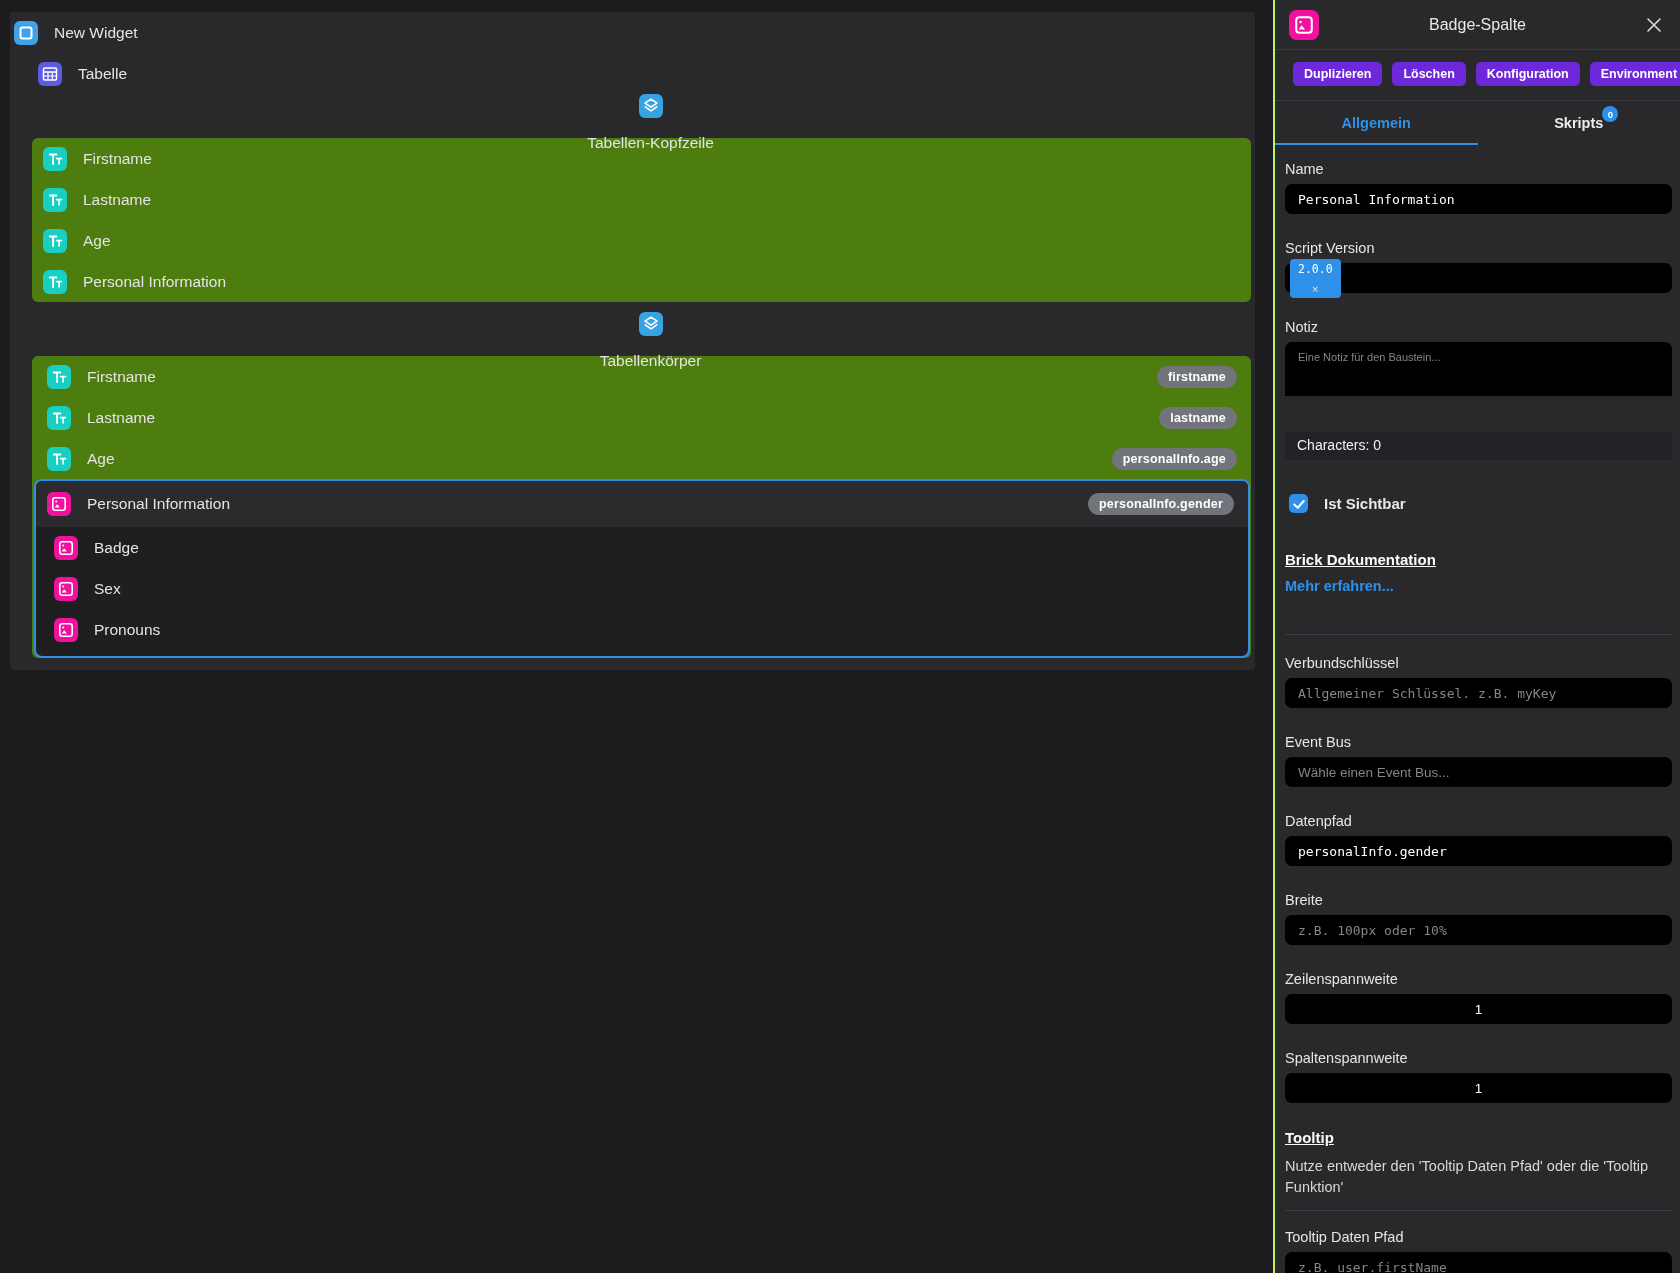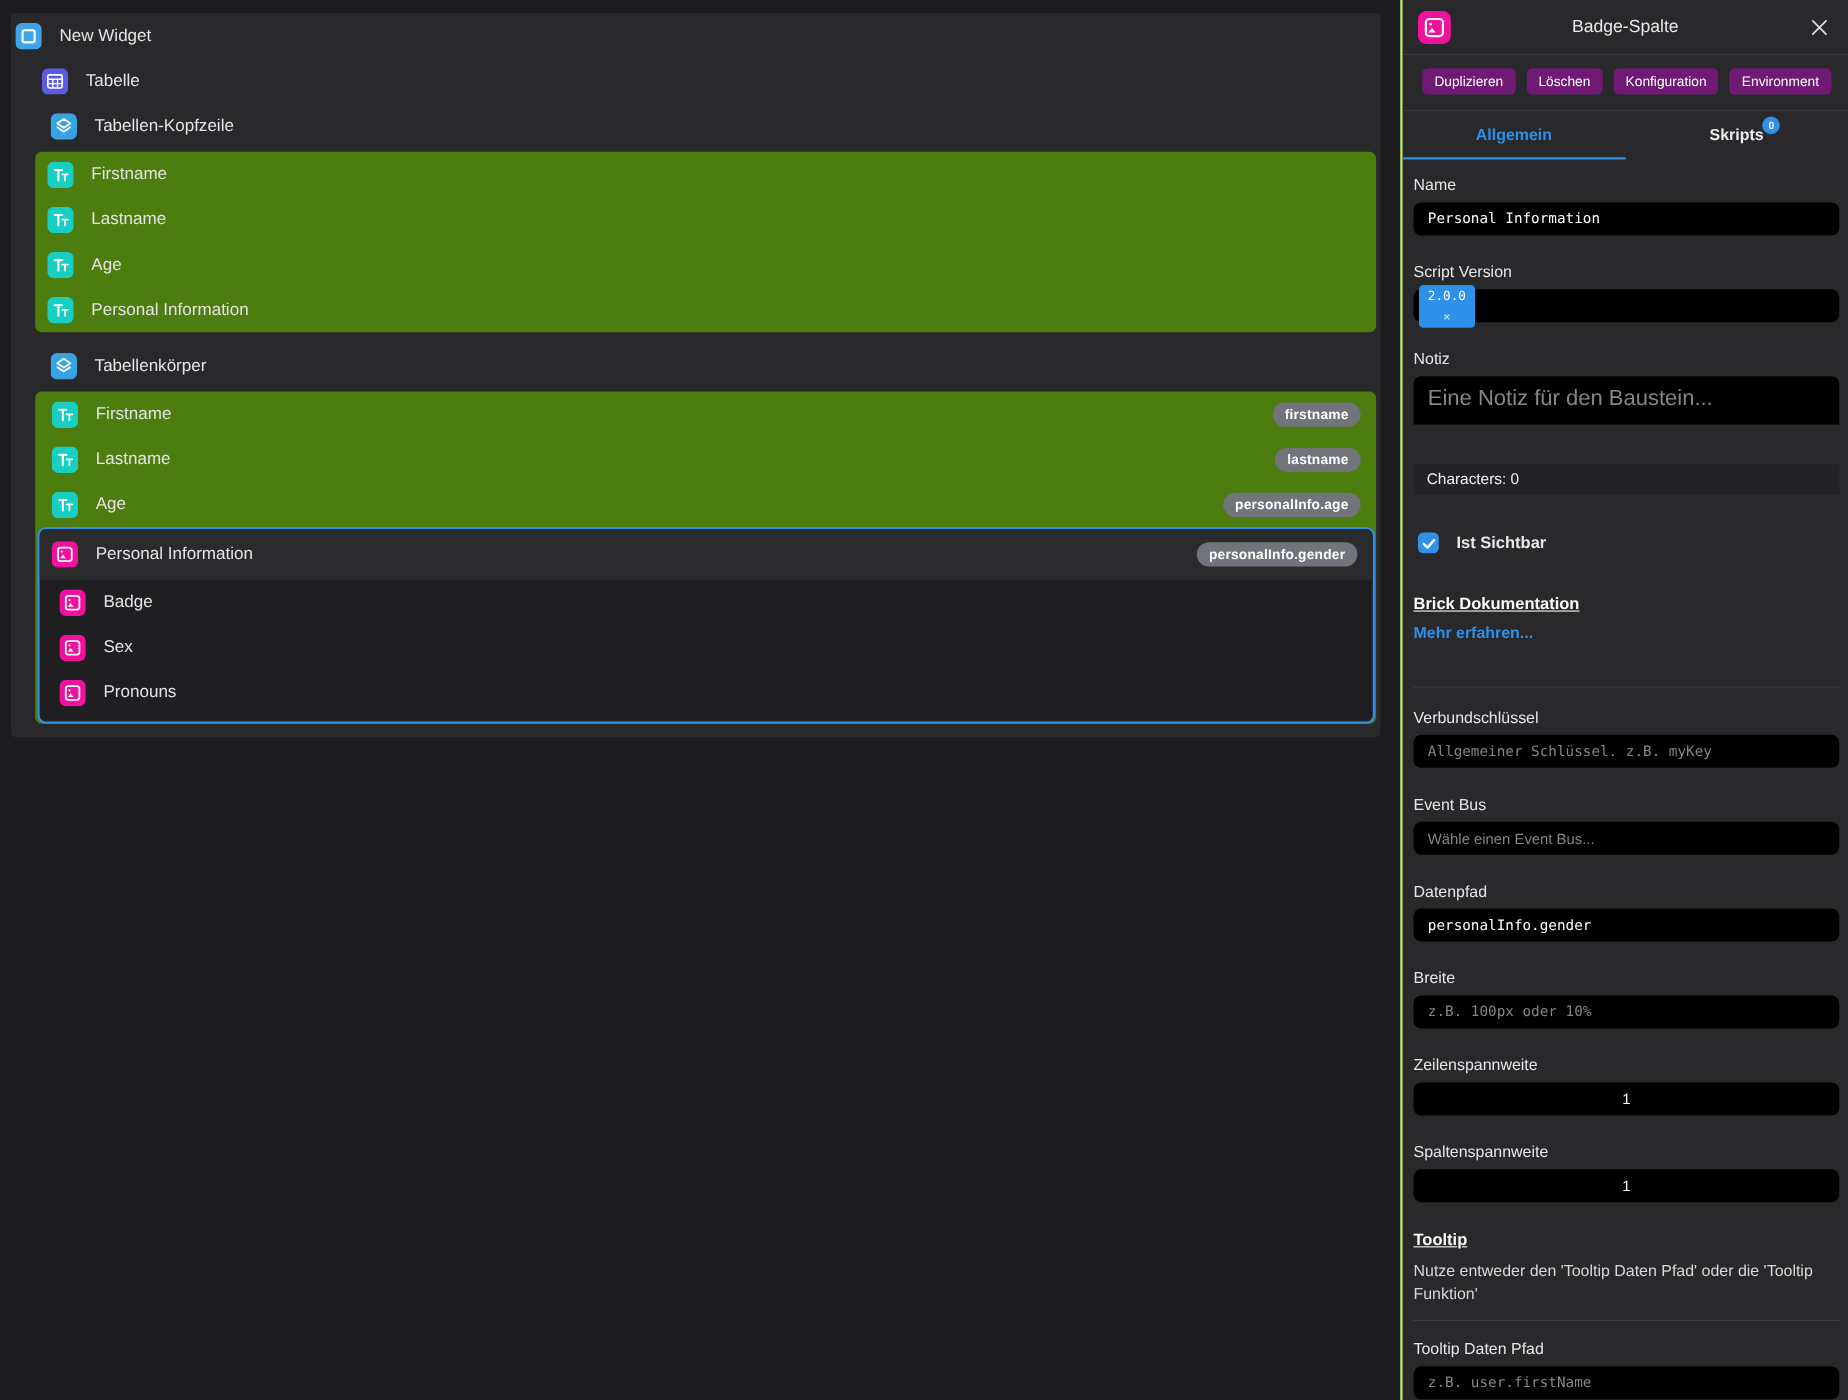--- a/index.html
+++ b/index.html
@@ -5,51 +5,51 @@
   * { margin:0; padding:0; box-sizing:border-box; }
   html,body { width:1680px; height:1273px; background:#1c1c1e; font-family:"Liberation Sans",sans-serif; overflow:hidden; }
   body { position:relative; }
 
   
   .canvas { position:absolute; left:10px; top:12px; width:1245px; height:658px; background:#29292c; border-radius:4px; overflow:hidden; }
   .trow { display:flex; align-items:center; height:41px; gap:16px; }
   .trow .tlabel { color:#e4e4e6; font-size:15.5px; }
   .d0 { padding-left:4px; }
   .d1 { padding-left:28px; }
-  .d2 { padding-left:36px; }
+  .d2 { padding-left:36px;flex-direction:column; }
   .gpad1 .trow { padding-left:11px; }
   .gpad2 > .trow { padding-left:15px; }
   .icon24 { width:24px; height:24px; flex:0 0 24px; }
   .icon30 { width:30px; height:30px; flex:0 0 30px; }
   .group { margin:3px 0 10px 22px; width:1219px; background:#4d7c0f; border-radius:6px; }
   .badge-pill { margin-left:auto; margin-right:14px; background:#71747a; color:#fff; font-weight:bold; font-size:12.5px; padding:4px 11px; border-radius:999px; letter-spacing:.2px; }
   .selection { margin-left:2px; width:1216px; border:2px solid #2e90e8; border-radius:8px; background:#1f1f22; overflow:hidden; padding-bottom:6px; }
   .sel-head { height:46px; background:#2b2b2e; display:flex; align-items:center; gap:16px; padding-left:11px; }
   .sel-children .trow { padding-left:18px; }
 
   
   .panel { position:absolute; left:1273px; top:0; width:407px; height:1273px; background:#29292c; border-left:2px solid #bef264; overflow:hidden; }
   .panel-header { height:50px; border-bottom:1px solid #3a3a3e; display:flex; align-items:center; padding:0 14px; position:relative; }
   .panel-title { position:absolute; left:0; right:0; text-align:center; color:#e8e8ea; font-size:16px; }
   .close-btn { margin-left:auto; width:24px; height:24px; display:flex; align-items:center; justify-content:center; cursor:pointer; z-index:2; }
   .actions { display:flex; gap:10px; padding:12px 14px 14px 18px; border-bottom:1px solid #3a3a3e; }
-  .btn { background:#701a75; color:#fff; border:none; font-family:"Liberation Sans",sans-serif; font-weight:normal; font-size:12.5px; padding:5px 11px; border-radius:5px; cursor:pointer; white-space:nowrap; }
+  .btn { background:#6d28d9; color:#fff; border:none; font-family:"Liberation Sans",sans-serif; font-weight:bold; font-size:12.5px; padding:5px 11px; border-radius:5px; cursor:pointer; white-space:nowrap; }
   .tabs { display:flex; height:44px; }
   .tab { flex:1; display:flex; align-items:center; justify-content:center; color:#ececee; font-weight:bold; font-size:14.5px; cursor:pointer; }
   .tab.active { color:#2e90e8; box-shadow:inset 0 -2px 0 #2e90e8; }
   .tab-label { position:relative; }
   .tab-count { position:absolute; top:-9px; right:-15px; width:16px; height:16px; border-radius:50%; background:#2e90e8; color:#fff; font-size:9.5px; font-weight:bold; display:flex; align-items:center; justify-content:center; }
   .content { padding:16px 8px 0 10px; }
   .field { margin-bottom:26px; }
   .flabel { display:block; color:#e6e6e8; font-size:14.5px; margin-bottom:7px; }
   .tinput { display:block; width:100%; height:30px; background:#000; border:none; border-radius:7px; color:#fff; font-family:"DejaVu Sans Mono",monospace; font-size:13px; padding:0 13px; }
   .tinput::placeholder { color:#85858a; opacity:1; }
   .sans-input { font-family:"Liberation Sans",sans-serif; font-size:13.5px; }
   .center-input { text-align:center; }
-  textarea.tinput { height:44px; padding-top:9px; resize:none; border-radius:7px 7px 0 0; font-family:"Liberation Sans",sans-serif; font-size:20px; }
+  textarea.tinput { height:54px; padding-top:9px; resize:none; border-radius:7px 7px 0 0; font-family:"Liberation Sans",sans-serif; font-size:11px; }
   .counter { background:#232327; color:#f2f2f2; font-size:14px; padding:5px 0 7px 12px;margin-top:36px; }
   .notiz-field { margin-bottom:34px; }
   .check-row { display:flex; align-items:center; gap:16px; margin:0 0 38px 4px;font-weight:bold; }
   .checkbox { width:19px; height:19px; background:#2e90e8; border-radius:5px; display:flex; align-items:center; justify-content:center; cursor:pointer; }
   .check-label { color:#e8e8ea; font-size:15px; }
   .sec-title { color:#fafafa; font-weight:bold; font-size:15px; margin-bottom:10px;text-decoration:underline; }
   .link { color:#2e90e8; font-weight:bold; font-size:14.5px; cursor:pointer; }
   .divider { height:1px; background:#3d3d41; margin:40px 0 20px; }
   .divider2 { height:1px; background:#3d3d41; margin:12px 0 18px; }
   .hint { color:#d8d8da; font-size:14.5px; line-height:1.45; max-width:380px; }

